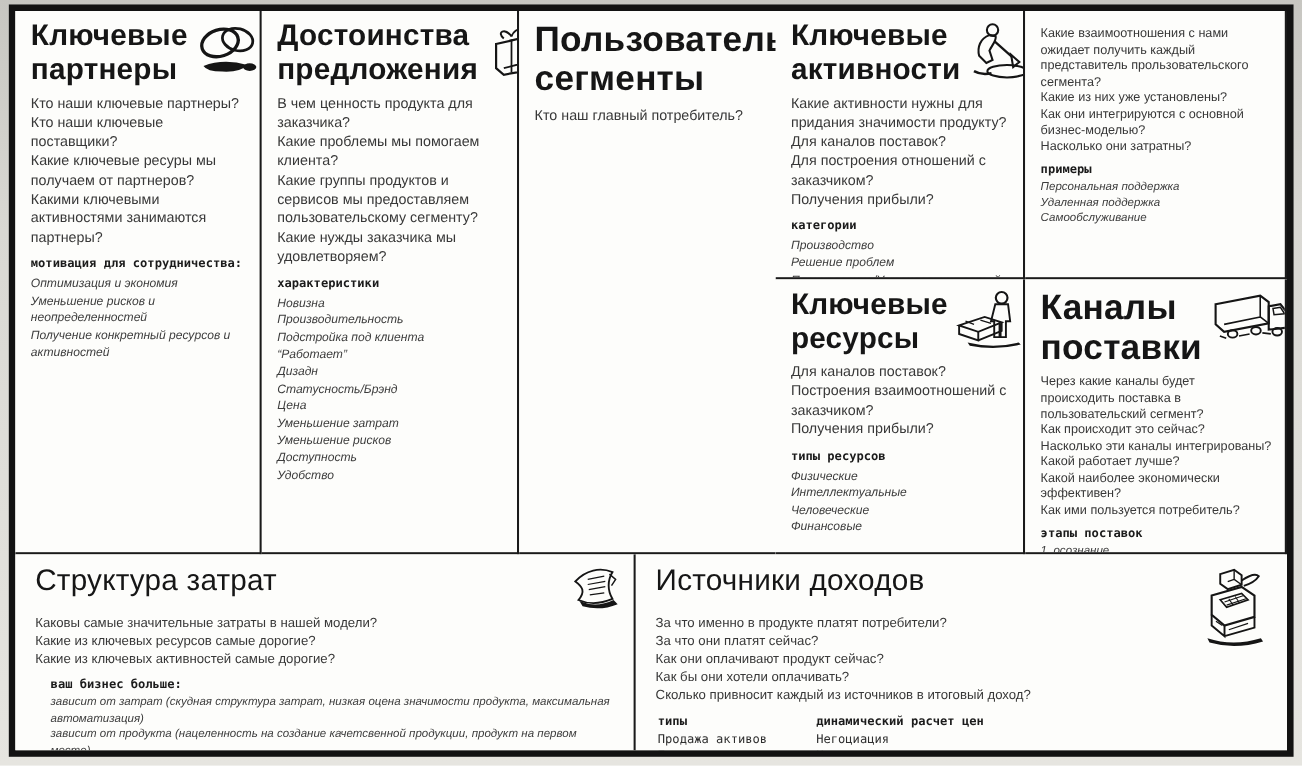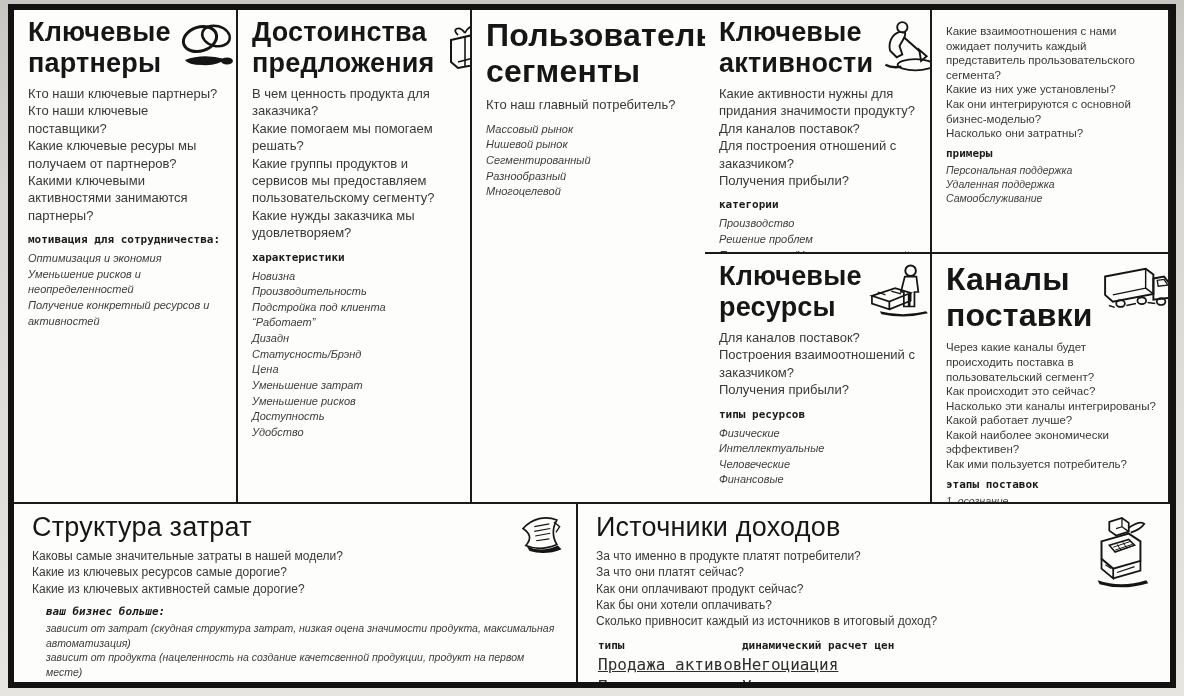--- a/index.html
+++ b/index.html
@@ -31,29 +31,29 @@
   .compact .questions > div { font-size:11.5px; line-height:1.27; }
   .subhead { font-family:"DejaVu Sans Mono", monospace; font-weight:bold; font-size:11px; color:#1b1b1b; margin:9px 0 5px; }
   .compact .subhead { margin:6px 0 3px; }
   .examples > div { font-size:11px; font-style:italic; line-height:1.42; color:#3d3d3d; }
   .compact .examples > div { font-size:10.5px; line-height:1.34; }
 
   
   .bcell { position:relative; padding:8px 16px 6px 18px; overflow:hidden; background:#fdfdfb; }
   .bcell.div-r { border-right:2px solid #1a1a1a; }
   .title-lg { font-size:27px; color:#161616; letter-spacing:0.2px; }
-  .bcell .questions { margin-top:5px; }
+  .bcell .questions { margin-top:15px; }
   .bcell .questions > div { font-size:12px; line-height:1.36; }
   .group { margin-left:14px; }
-  .group .subhead { margin:8px 0 3px;font-style:italic; }
+  .group .subhead { margin:8px 0 3px; }
   .group .examples > div { font-size:10.5px; line-height:1.4; }
 
   .rev-cols { display:flex; margin-top:9px; margin-left:2px; font-family:"DejaVu Sans Mono", monospace;gap:12px; }
   .rev-col .rev-head { font-weight:bold; font-size:11px; color:#1b1b1b; margin-bottom:2px; white-space:nowrap; }
-  .rev-items > div { font-size:16px; line-height:1.38; color:#2e2e2e; white-space:nowrap;text-decoration:underline; }
+  .rev-items > div { font-size:11px; line-height:1.38; color:#2e2e2e; white-space:nowrap; }
   .rev-col.c1 { width:132px; }
   .rev-col.c2 { width:178px; }
 
   .corner-icon { position:absolute; }
 </style>
 </head>
 <body>
 
 <div class="canvas">
 
@@ -125,21 +125,21 @@
             <path d="M38 15 L38 38 L45 44 M38 38 L19 43" fill="none" stroke="#151515" stroke-width="1.6"></path>
             <path d="M26 17 L26 47" stroke="#151515" stroke-width="1.6"></path>
             <path d="M26 14 C20 6 12 10 19 16 M26 14 C30 4 40 8 32 15" fill="none" stroke="#151515" stroke-width="1.8"></path>
             <path d="M41 42 L59 37 L62 45 L44 50 Z" fill="#151515"></path>
             <path d="M45 43 L58 39 M46 46 L59 42" stroke="#fff" stroke-width="1"></path>
           </svg>
         </span>
       </div>
       <div class="questions">
           <div>В чем ценность продукта для заказчика?</div>
-          <div>Какие помогаем мы помогаем решать?</div>
+          <div>Какие проблемы мы помогаем клиента?</div>
           <div>Какие группы продуктов и сервисов мы предоставляем пользовательскому сегменту?</div>
           <div>Какие нужды заказчика мы удовлетворяем?</div>
         </div>
       <div class="subhead">характеристики</div>
       <div class="examples">
           <div>Новизна</div>
           <div>Производительность</div>
           <div>Подстройка под клиента</div>
           <div>“Работает”</div>
           <div>Дизадн</div>
@@ -174,27 +174,20 @@
         <span class="icon">
           <svg width="42" height="58" viewBox="0 0 44 60">
             <circle cx="22" cy="7" r="5.5" fill="none" stroke="#151515" stroke-width="2"></circle>
             <path d="M17 14 L27 14 L31 20 L32 28 L28 30 L27 23 L28 35 L24 35 L24 53 L20 53 L20 35 L16 35 L17 23 L15 30 L12 28 L14 19 Z" fill="none" stroke="#151515" stroke-width="1.8"></path>
             <path d="M8 56 L40 56" stroke="#151515" stroke-width="3.5"></path>
           </svg>
         </span>
       </div>
       <div class="questions">
           <div>Кто наш главный потребитель?</div>
-        </div>
-      <div class="examples" style="margin-top:8px">
-          <div>Массовый рынок</div>
-          <div>Нишевой рынок</div>
-          <div>Сегментированный</div>
-          <div>Разнообразный</div>
-          <div>Многоцелевой</div>
         </div>
     </div>
 
     <div class="cell">
       <div class="titlebar">
         <div class="title">Ключевые
 ресурсы</div>
         <span class="icon">
           <svg width="66" height="58" viewBox="0 0 68 60">
             <circle cx="46" cy="8" r="5.5" fill="none" stroke="#151515" stroke-width="2"></circle>

